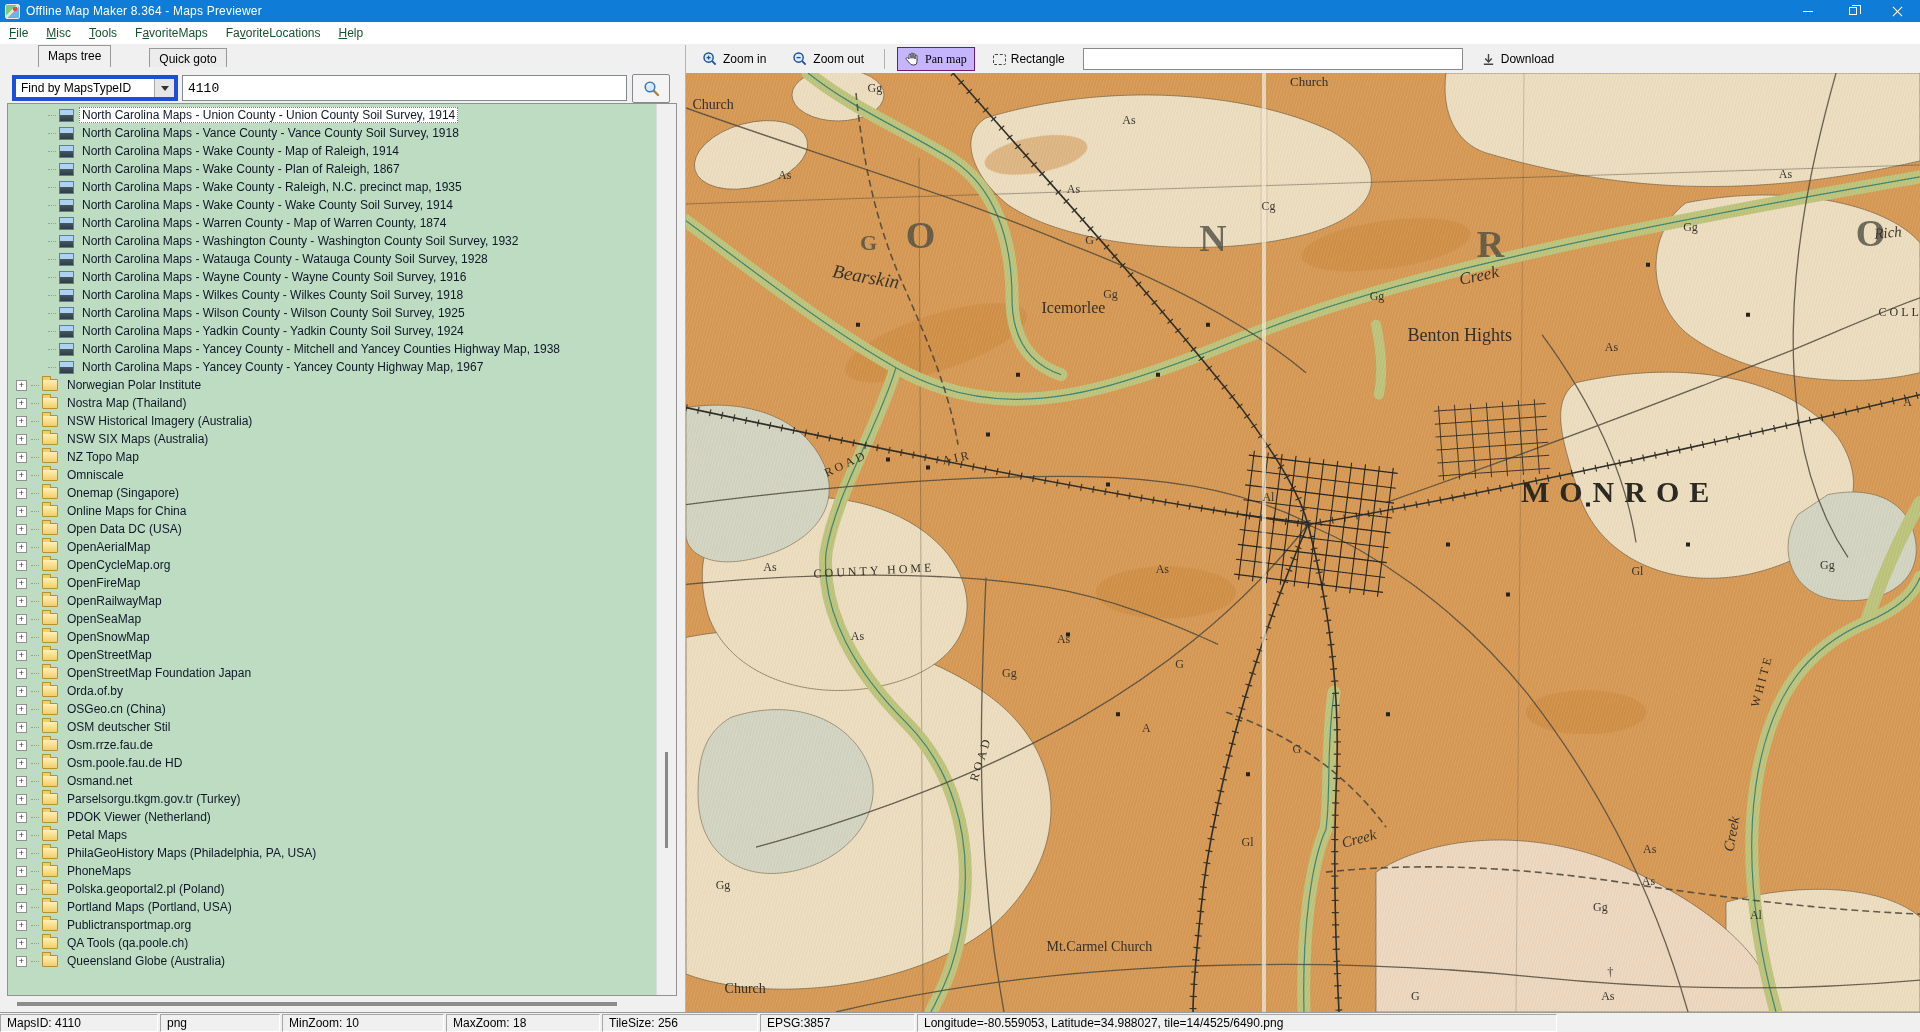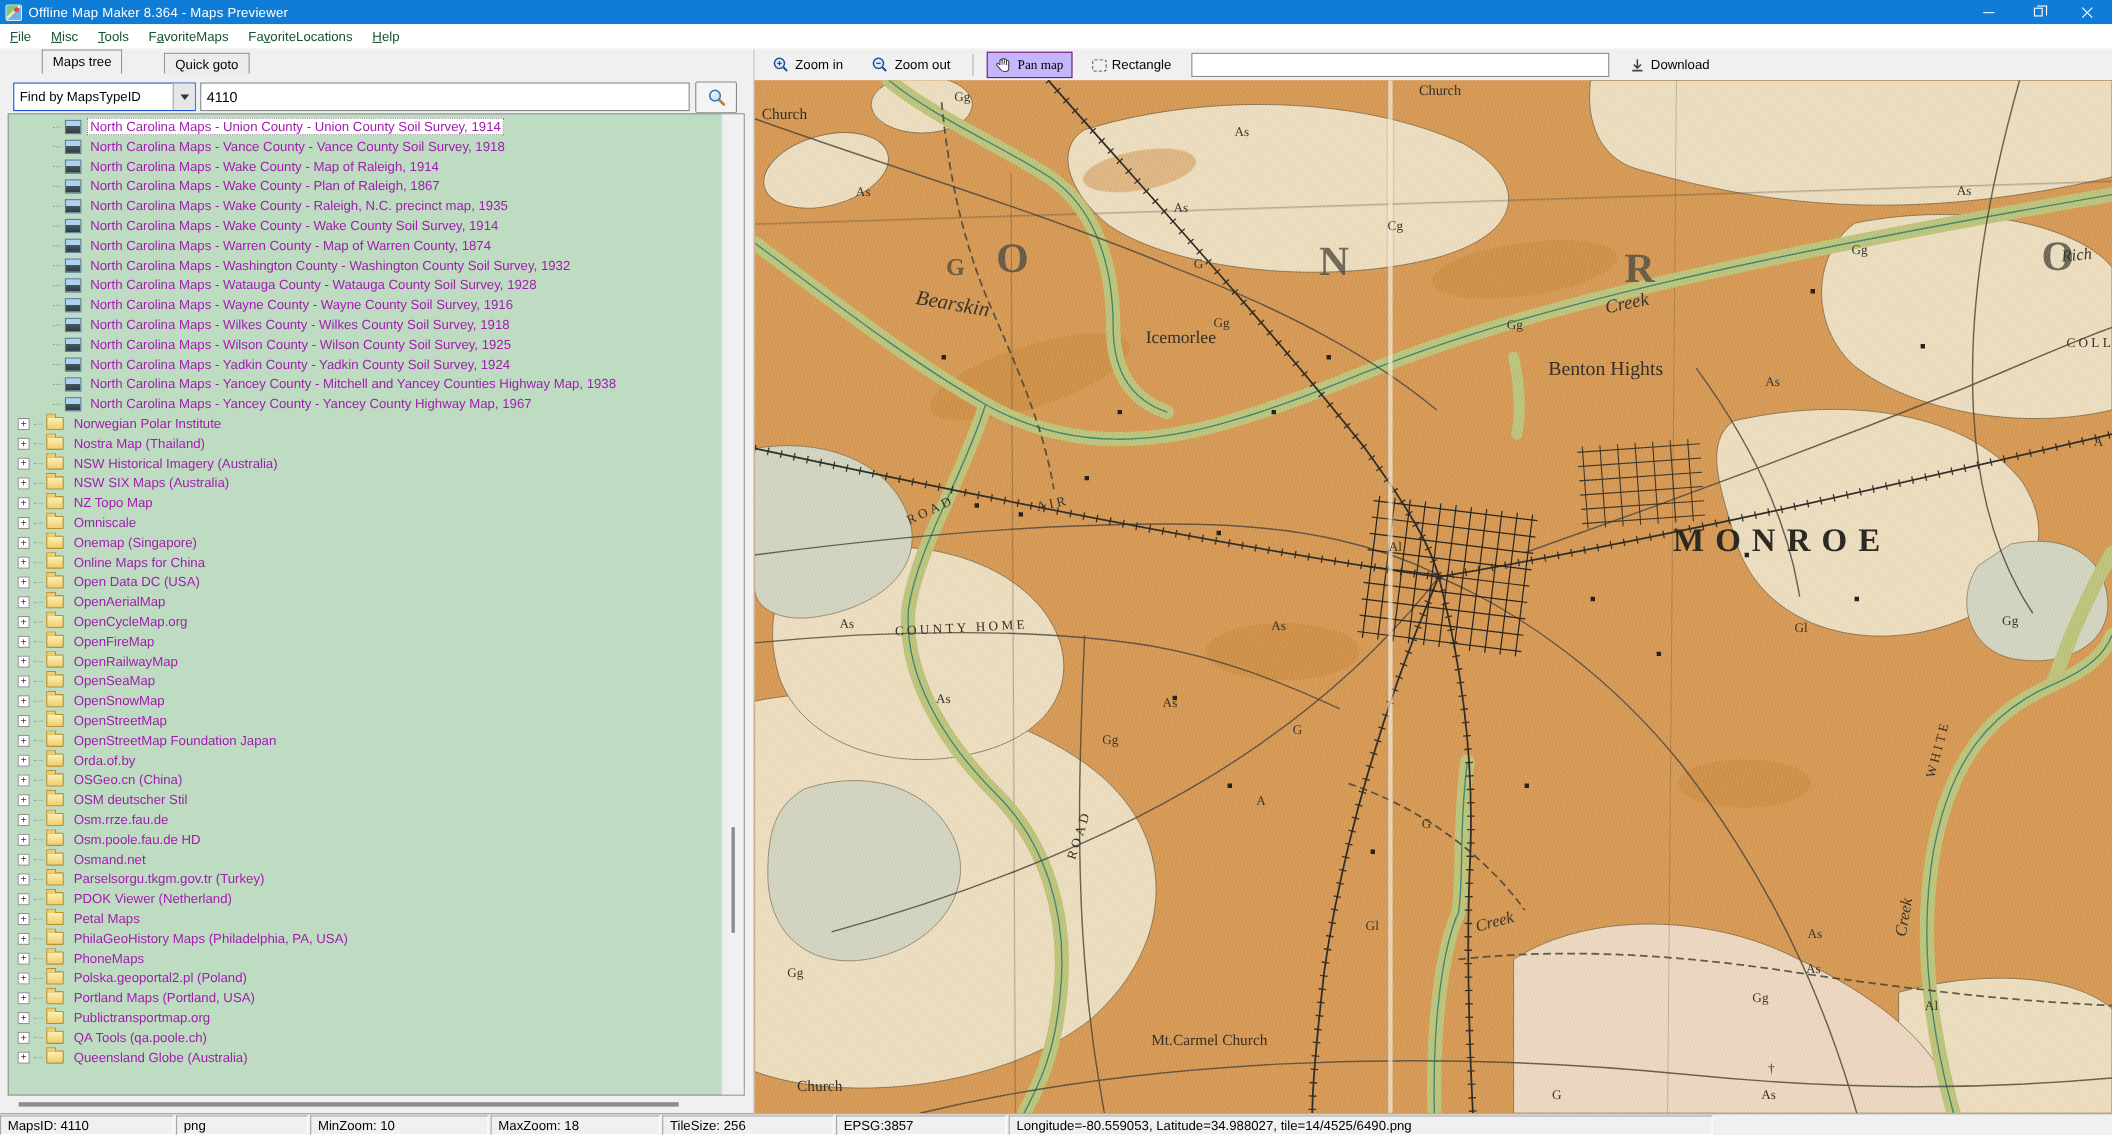--- a/index.html
+++ b/index.html
@@ -37,49 +37,49 @@
 
   
   .left-panel { position:absolute; top:0; left:0; width:684px; height:100%; background:#f0f0f0; }
   .tabs { position:absolute; top:0; left:2px; height:22px; display:flex; align-items:flex-end; }
   .tab { padding:3px 9px; border:1px solid #989898; border-bottom:none; background:#ececec;
     margin-right:2px; height:19px;margin-left:36px; }
   .tab.active { background:#f0f0f0; height:22px; position:relative; z-index:2; }
 
   .search-row { position:absolute; top:30px; left:12px; height:28px; }
   .combo { position:absolute; left:0; top:0; width:166px; height:26px; background:#fff;
-    border:1px solid #1d4ed8; display:flex; align-items:center; }
+    border:4px solid #1d4ed8; display:flex; align-items:center; }
   .combo-text { flex:1; padding:0 5px; white-space:nowrap; overflow:hidden; }
   .combo-btn { width:20px; align-self:stretch; background:#e6e6e6; border-left:1px solid #aaa;
     display:flex; align-items:center; justify-content:center; }
   .arrow-down { width:0; height:0; border-left:4px solid transparent; border-right:4px solid transparent;
     border-top:5px solid #333; }
   .search-input { position:absolute; left:170px; top:0; width:445px; height:26px;
-    border:1px solid #828790; padding:0 5px; font-size:13px; font-family:Liberation Sans, sans-serif; }
+    border:1px solid #828790; padding:0 5px; font-size:13px; font-family:Liberation Mono, monospace; }
   .search-btn { position:absolute; left:620px; top:-1px; width:38px; height:29px; background:#f4f4f4;
     border:1px solid #8a8a8a; border-radius:2px; display:flex; align-items:center; justify-content:center; }
 
   
   .treebox { position:absolute; top:58px; left:7px; width:670px; height:893px;
     border:1px solid #919191; background:var(--treebg,#bedcc2); display:flex; }
   .tree-rows { width:650px; overflow:hidden; padding-top:2px; }
   .trow { height:18px; display:flex; align-items:center; white-space:nowrap; }
   .trow.m { padding-left:40px; }
   .trow.f { padding-left:8px; }
   .expand { width:11px; height:11px; border:1px solid #919191; background:#fff; color:#333;
     font-size:9px; line-height:9px; text-align:center; margin-right:4px; flex:0 0 auto; }
   .expand::before { content:"+"; }
   .dots { width:8px; border-top:1px dotted #8da88d; margin-right:3px; flex:0 0 auto; }
   .ficon { width:16px; height:12px; position:relative; border:1px solid #b8912f; border-radius:1px;
     background:linear-gradient(180deg,#fdf0b6,#f2cd6c); margin-right:6px; flex:0 0 auto; }
   .ficon::before { content:""; position:absolute; top:-4px; left:-1px; width:7px; height:3px;
     background:#f2cd6c; border:1px solid #b8912f; border-bottom:none; border-radius:1px 1px 0 0; }
   .micon { width:15px; height:13px; border:1px solid #5c7f9d; margin-right:5px; flex:0 0 auto;
     background:linear-gradient(180deg,#aed2f2 0 45%, #47585f 45%, #303c43 100%); }
-  .tlabel { padding:1px 3px; color:#a21caf; }
+  .tlabel { padding:1px 3px; color:#0f172a; }
   .trow.selected .tlabel { background:#fff; outline:1px dotted #808080; outline-offset:-1px; }
 
   .vscroll { width:20px; background:#f0f0f0; border-left:1px solid #dcdcdc; position:relative; }
   .vthumb { position:absolute; left:8px; width:3px; height:96px; top:648px; background:#8a8a8a; }
   .hscroll { position:absolute; top:953px; left:7px; width:670px; height:12px; background:#f0f0f0; }
   .hthumb { position:absolute; top:4px; left:10px; width:600px; height:4px; background:#8c8c8c; }
 
   
   .right-panel { position:absolute; top:0; left:685px; right:0; height:100%;
     border-left:1px solid #b5b5b5; }

